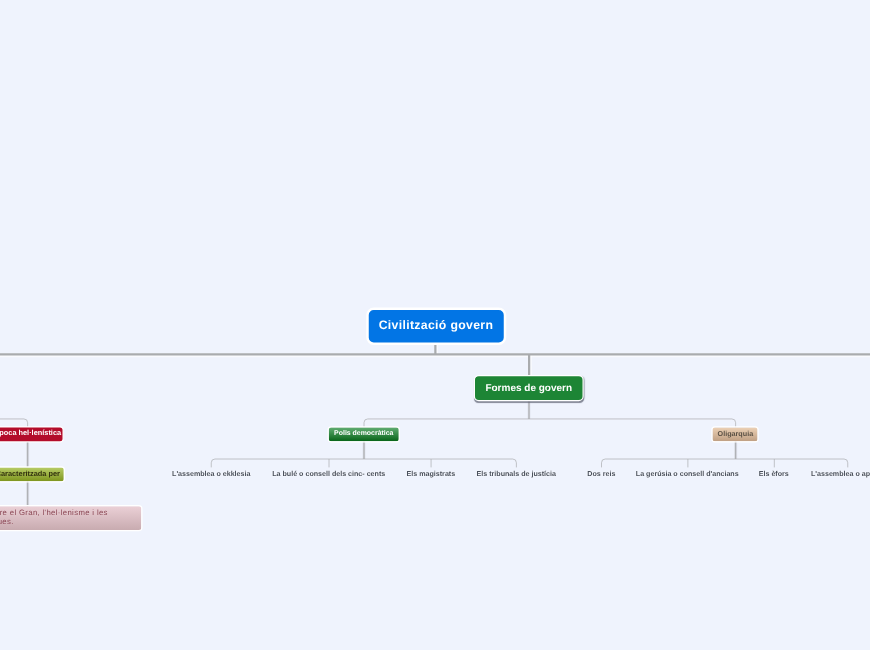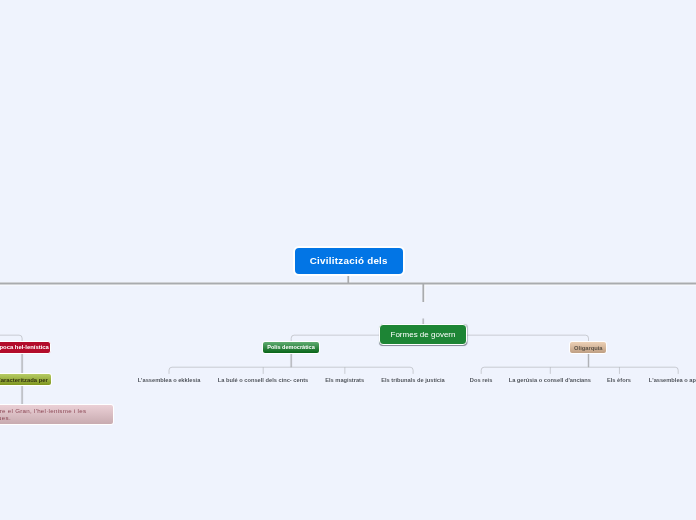--- a/index.html
+++ b/index.html
@@ -12,22 +12,22 @@
   }
   #stage{position:relative;width:696px;height:520px;overflow:hidden;transform:translateZ(0);}
   #wires{position:absolute;left:0;top:0;width:696px;height:520px;}
   .node{position:absolute;box-sizing:border-box;display:flex;align-items:center;justify-content:center;
         white-space:nowrap;border:.8px solid #ffffff;border-radius:3px;}
   .node span{display:block;position:relative;}
 
   #n-root{left:292.6px;top:245.6px;width:112.1px;height:30.3px;border-radius:6px;border-width:2.5px;
           background:#0275e5;color:#fff;font-size:9.8px;font-weight:700;letter-spacing:.27px;padding-left:.27px;}
   #n-formes{left:378.6px;top:299.6px;width:88.8px;height:21.3px;border-radius:4px;
-          background:#1d8535;color:#fff;font-size:8px;font-weight:400;
-          box-shadow:0 1.5px .7px -.55px rgba(92,96,112,.72),1.3px .3px .8px -.6px rgba(120,124,140,.42);margin-top:24px;}
+          background:#1d8535;color:#fff;font-size:8px;font-weight:700;
+          box-shadow:0 1.5px .7px -.55px rgba(92,96,112,.72),1.3px .3px .8px -.6px rgba(120,124,140,.42);}
   #n-epoca{left:-7.0px;top:340.9px;width:58.4px;height:13.2px;border-radius:3px;
           background:#b30c2b;color:#fff;font-size:5.9px;font-weight:700;}
   #n-polis{left:262.2px;top:340.9px;width:57.7px;height:13.2px;border-radius:3px;
           background:linear-gradient(to bottom,#60ac71,#076418);color:#fff;font-size:5.55px;font-weight:700;}
   #n-oligarquia{left:569.1px;top:341.1px;width:38.4px;height:13.2px;border-radius:3px;
           background:linear-gradient(to bottom,#ecd0b5,#bf9f83);color:#5b5145;font-size:5.75px;font-weight:700;}
   #n-caracteritzada{left:-7.6px;top:373.0px;width:59.6px;height:13.0px;border-radius:3px;
           background:linear-gradient(to bottom,#b7cc66,#7e951e);color:#33330f;font-size:5.9px;font-weight:700;}
   #n-note{left:-77.3px;top:404.4px;width:190.9px;height:20.3px;border-radius:3px;align-items:flex-start;
           justify-content:flex-start;white-space:normal;padding:2.9px 4px 0 4px;
@@ -80,21 +80,21 @@
         <path d="M263.2 367.2 L263.2 373.9"></path>
         <path d="M344.85 367.2 L344.85 373.9"></path>
         <path d="M481.2 373.9 L481.2 370.2 Q481.2 367.2 484.2 367.2 L675.2 367.2 Q678.2 367.2 678.2 370.2 L678.2 373.9"></path>
         <path d="M550.3 367.2 L550.3 373.9"></path>
         <path d="M619.45 367.2 L619.45 373.9"></path>
       </g>
     </g>
   </svg>
 
   <div class="node" id="n-root">
-    <span>Civilització dels</span>
+    <span>Civilització govern</span>
   </div>
   <div class="node" id="n-formes">
     <span>Formes de govern</span>
   </div>
   <div class="node" id="n-epoca">
     <span>Època hel·lenística</span>
   </div>
   <div class="node" id="n-polis">
     <span>Polis democràtica</span>
   </div>

